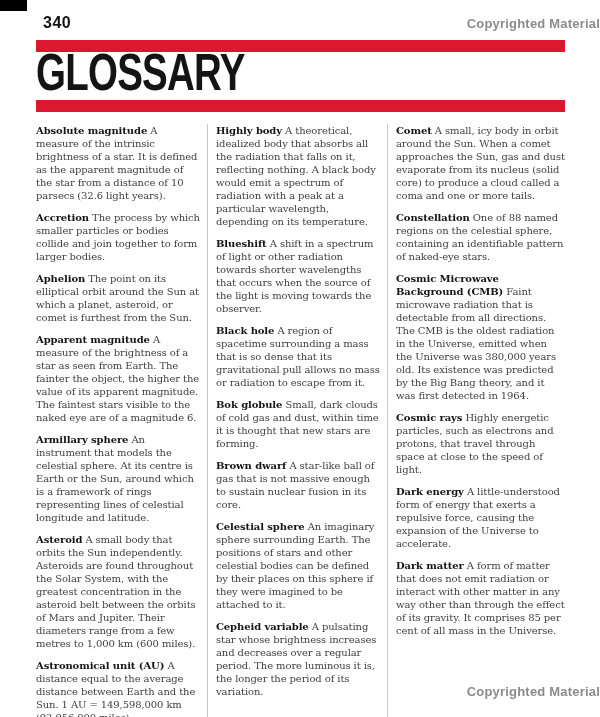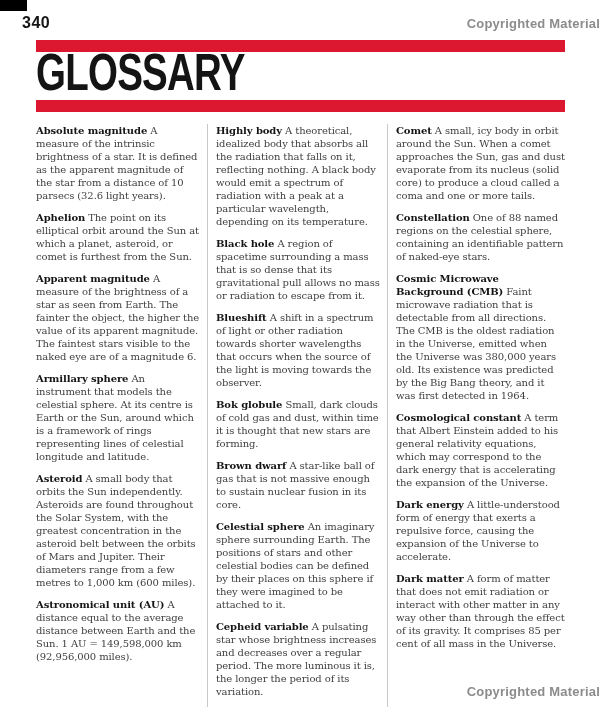--- a/index.html
+++ b/index.html
@@ -7,21 +7,21 @@
     position:relative;
     width:600px;height:717px;
     background:#ffffff;
     overflow:hidden;
     font-family:"DejaVu Serif", serif;
   }
   .corner-mark{
     position:absolute;left:0;top:0;width:27px;height:11px;background:#000000;
   }
   .page-number{
-    position:absolute;left:22px;top:14px;
+    position:absolute;left:43px;top:14px;
     font-family:"Liberation Sans", sans-serif;
     font-weight:bold;font-size:16px;color:#141414;letter-spacing:0.5px;
   }
   .watermark{
     position:absolute;left:0;width:100%;text-align:right;
     font-family:"Liberation Sans", sans-serif;
     font-weight:bold;font-size:13px;color:#8c8c8c;letter-spacing:0.2px;
   }
   .watermark.top{top:16px;}
   .watermark.bottom{top:684px;}
@@ -62,40 +62,41 @@
 <div class="page">
   <div class="corner-mark"></div>
   <div class="page-number">340</div>
   <div class="watermark top">Copyrighted Material</div>
   <div class="redbar bar1" style="background: rgb(219, 24, 48);"></div>
   <h1 class="title">GLOSSARY</h1>
   <div class="redbar bar2" style="background: rgb(219, 24, 48);"></div>
   <div class="columns">
     <div class="col" id="col-0">
         <p class="entry"><b class="term">Absolute magnitude</b><span> A measure of the intrinsic brightness of a star. It is defined as the apparent magnitude of the star from a distance of 10 parsecs (32.6 light years).</span></p>
+        <p class="entry"><b class="term">Accretion</b><span> The process by which smaller particles or bodies collide and join together to form larger bodies.</span></p>
         <p class="entry"><b class="term">Aphelion</b><span> The point on its elliptical orbit around the Sun at which a planet, asteroid, or comet is furthest from the Sun.</span></p>
         <p class="entry"><b class="term">Apparent magnitude</b><span> A measure of the brightness of a star as seen from Earth. The fainter the object, the higher the value of its apparent magnitude. The faintest stars visible to the naked eye are of a magnitude 6.</span></p>
         <p class="entry"><b class="term">Armillary sphere</b><span> An instrument that models the celestial sphere. At its centre is Earth or the Sun, around which is a framework of rings representing lines of celestial longitude and latitude.</span></p>
         <p class="entry"><b class="term">Asteroid</b><span> A small body that orbits the Sun independently. Asteroids are found throughout the Solar System, with the greatest concentration in the asteroid belt between the orbits of Mars and Jupiter. Their diameters range from a few metres to 1,000 km (600 miles).</span></p>
         <p class="entry"><b class="term">Astronomical unit (AU)</b><span> A distance equal to the average distance between Earth and the Sun. 1 AU = 149,598,000 km (92,956,000 miles).</span></p>
       </div>
     <div class="divider"></div>
     <div class="col" id="col-1">
         <p class="entry"><b class="term">Highly body</b><span> A theoretical, idealized body that absorbs all the radiation that falls on it, reflecting nothing. A black body would emit a spectrum of radiation with a peak at a particular wavelength, depending on its temperature.</span></p>
+        <p class="entry"><b class="term">Blueshift</b><span> A shift in a spectrum of light or other radiation towards shorter wavelengths that occurs when the source of the light is moving towards the observer.</span></p>
         <p class="entry"><b class="term">Black hole</b><span> A region of spacetime surrounding a mass that is so dense that its gravitational pull allows no mass or radiation to escape from it.</span></p>
-        <p class="entry"><b class="term">Blueshift</b><span> A shift in a spectrum of light or other radiation towards shorter wavelengths that occurs when the source of the light is moving towards the observer.</span></p>
         <p class="entry"><b class="term">Bok globule</b><span> Small, dark clouds of cold gas and dust, within time it is thought that new stars are forming.</span></p>
         <p class="entry"><b class="term">Brown dwarf</b><span> A star-like ball of gas that is not massive enough to sustain nuclear fusion in its core.</span></p>
         <p class="entry"><b class="term">Celestial sphere</b><span> An imaginary sphere surrounding Earth. The positions of stars and other celestial bodies can be defined by their places on this sphere if they were imagined to be attached to it.</span></p>
         <p class="entry"><b class="term">Cepheid variable</b><span> A pulsating star whose brightness increases and decreases over a regular period. The more luminous it is, the longer the period of its variation.</span></p>
       </div>
     <div class="divider"></div>
     <div class="col" id="col-2">
         <p class="entry"><b class="term">Comet</b><span> A small, icy body in orbit around the Sun. When a comet approaches the Sun, gas and dust evaporate from its nucleus (solid core) to produce a cloud called a coma and one or more tails.</span></p>
         <p class="entry"><b class="term">Constellation</b><span> One of 88 named regions on the celestial sphere, containing an identifiable pattern of naked-eye stars.</span></p>
         <p class="entry"><b class="term">Cosmic Microwave Background (CMB)</b><span> Faint microwave radiation that is detectable from all directions. The CMB is the oldest radiation in the Universe, emitted when the Universe was 380,000 years old. Its existence was predicted by the Big Bang theory, and it was first detected in 1964.</span></p>
-        <p class="entry"><b class="term">Cosmological constant</b><span> A term that Albert Einstein added to his general relativity equations, which may correspond to the dark energy that is accelerating the expansion of the Universe.</span></p>
+        <p class="entry"><b class="term">Cosmic rays</b><span> Highly energetic particles, such as electrons and protons, that travel through space at close to the speed of light.</span></p>
         <p class="entry"><b class="term">Dark energy</b><span> A little-understood form of energy that exerts a repulsive force, causing the expansion of the Universe to accelerate.</span></p>
         <p class="entry"><b class="term">Dark matter</b><span> A form of matter that does not emit radiation or interact with other matter in any way other than through the effect of its gravity. It comprises 85 per cent of all mass in the Universe.</span></p>
       </div>
   </div>
   <div class="watermark bottom">Copyrighted Material</div>
 </div>
 
 </body></html>

